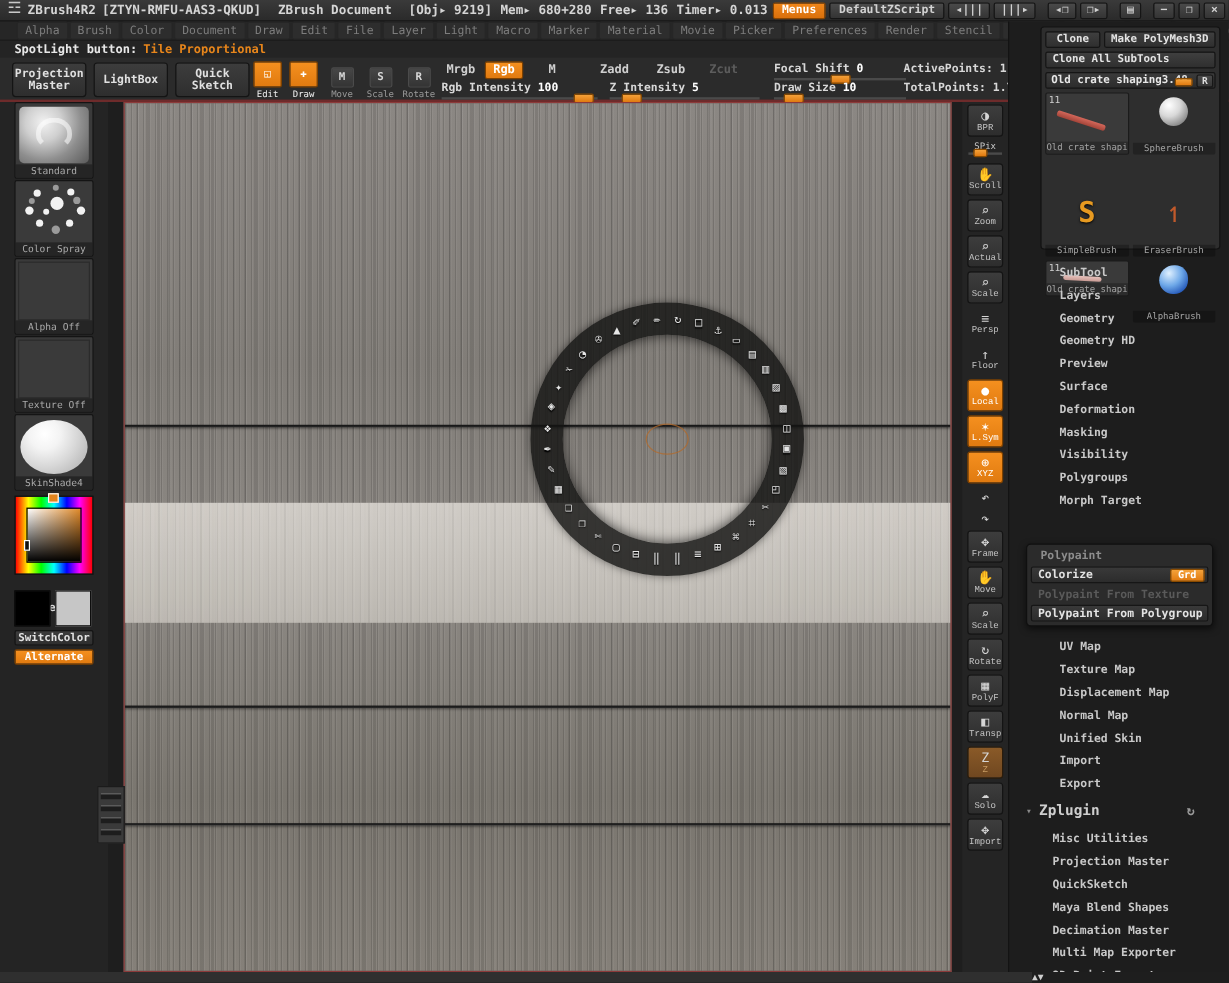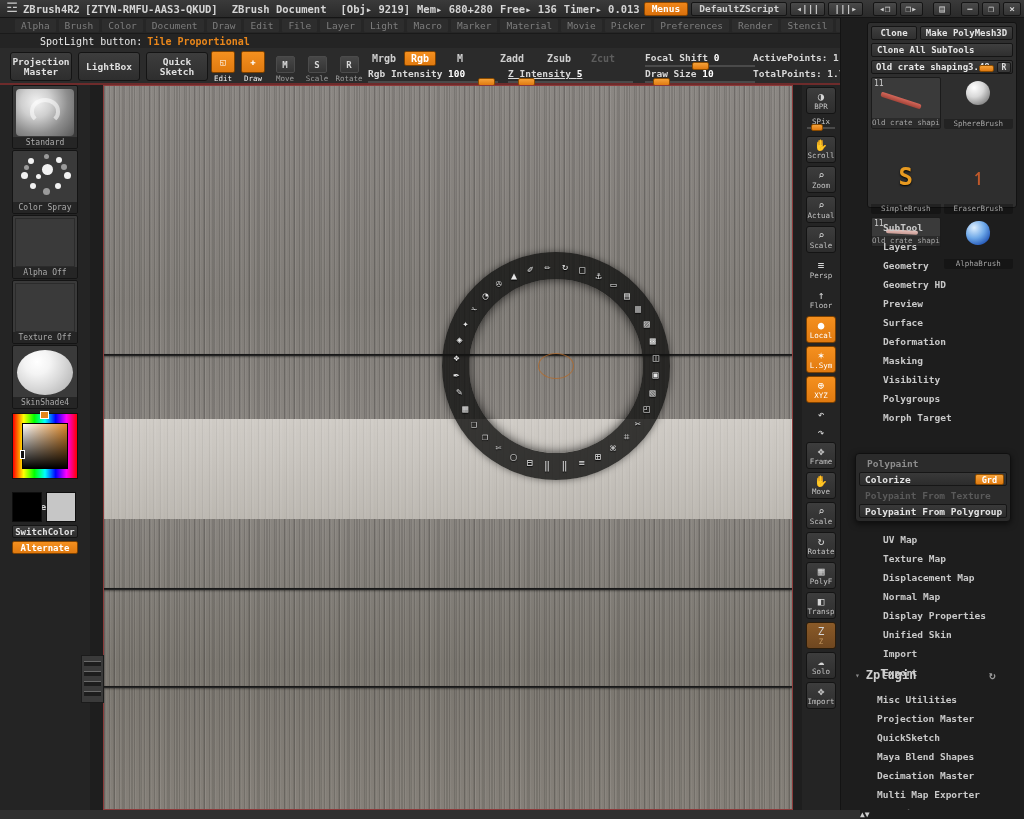--- a/index.html
+++ b/index.html
@@ -39,21 +39,21 @@
   }
   .menu-item{
     padding:1px 6px; color:#7d7d7d; font-size:9.5px; border-radius:2px;
     background:#2d2d2d; border:1px solid #262626; line-height:11px;
   }
   
   #statusline{
     position:absolute; left:0; top:34px; width:1024px; height:14px;
     background:#242424; display:flex; align-items:center; padding-left:12px; gap:5px;
   }
-  #statusline .lbl{ color:#e8e8e8; font-weight:normal; font-size:10px;margin-left:28px;}
+  #statusline .lbl{ color:#e8e8e8; font-weight:bold; font-size:10px;}
   #statusline .val{ color:#e8861b; font-weight:bold; font-size:10px;}
   
   #topshelf{
     position:absolute; left:0; top:48px; width:1024px; height:37px;
     background:#2b2b2b; border-bottom:2px solid #6e2b2b;
   }
   .shelf-btn{
     position:absolute; background:linear-gradient(#3d3d3d,#2e2e2e);
     border:1px solid #141414; border-radius:3px; color:#e0e0e0;
     display:flex; align-items:center; justify-content:center;
@@ -211,21 +211,21 @@
   #rightshelf{
     position:absolute; left:802px; top:85px; width:38px; height:734px; background:#242424;
   }
   .rbtn{
     position:absolute; left:4px; width:30px; height:27px; border-radius:3px;
     background:linear-gradient(#3d3d3d,#2d2d2d); border:1px solid #141414;
     display:flex; flex-direction:column; align-items:center; justify-content:center;
     color:#c3c3c3; font-size:7.5px; line-height:8px;
   }
   .rbtn .g{ font-size:11px; line-height:11px; color:#d5d5d5; }
-  .rbtn .t{ margin-top:1px; }
+  .rbtn .t{ margin-top:1px;font-family:Liberation Mono, monospace; }
   .rbtn.on{ background:linear-gradient(#f5901f,#e07a10); border-color:#7d4100; color:#fff;}
   .rbtn.on .g{ color:#fff; }
   .rbtn.flat{ background:none; border:none; }
   .rbtn.dim{ background:none; border:none; color:#6a6a6a; }
   .rbtn.zsel{ background:linear-gradient(#8a5a28,#6f4720); border-color:#2a1c0c; color:#c79a62;}
   
   #rightpanel{
     position:absolute; left:840px; top:18px; width:184px; height:801px;
     background:#1d1d1d; border-left:1px solid #131313;
   }
@@ -419,21 +419,21 @@
   <div class="txt-tog" style="left:453px;top:4px;">M</div>
   <div class="txt-tog" style="left:496px;top:4px;">Zadd</div>
   <div class="txt-tog" style="left:543px;top:4px;">Zsub</div>
   <div class="txt-tog dim" style="left:587px;top:4px;text-align:center;">Zcut</div>
 
   <div class="slider" style="left:368px;top:20px;width:130px;">
     <span>Rgb Intensity</span>
     <span class="num">100</span>
     <div class="track" style="width:130px;"></div><div class="knob" style="left:110px;"></div>
   </div>
-  <div class="slider" style="left:508px;top:20px;width:125px;text-decoration:underline;">
+  <div class="slider" style="left:508px;top:20px;width:125px;">
     <span>Z Intensity</span>
     <span class="num">5</span>
     <div class="track" style="width:125px;"></div><div class="knob" style="left:10px;"></div>
   </div>
   <div class="slider" style="left:645px;top:4px;width:110px;">
     <span>Focal Shift</span>
     <span class="num">0</span>
     <div class="track" style="width:110px;"></div><div class="knob" style="left:47px;"></div>
   </div>
   <div class="slider" style="left:645px;top:20px;width:110px;">
@@ -710,21 +710,20 @@
     </div>
     <div class="prow disabled">Polypaint From Texture</div>
     <div class="prow">Polypaint From Polygroup</div>
   </div>
 
   <div class="plist" id="sections-bottom" style="top:512px;">
       <div class="pitem">UV Map</div>
       <div class="pitem">Texture Map</div>
       <div class="pitem">Displacement Map</div>
       <div class="pitem">Normal Map</div>
-      <div class="pitem">Display Properties</div>
       <div class="pitem">Unified Skin</div>
       <div class="pitem">Import</div>
       <div class="pitem">Export</div>
     </div>
 
   <div id="zplug-hdr" style="top:650px;">
     <span class="tri">▾</span>
     <span>Zplugin</span>
     <span class="refresh">↻</span>
   </div>

